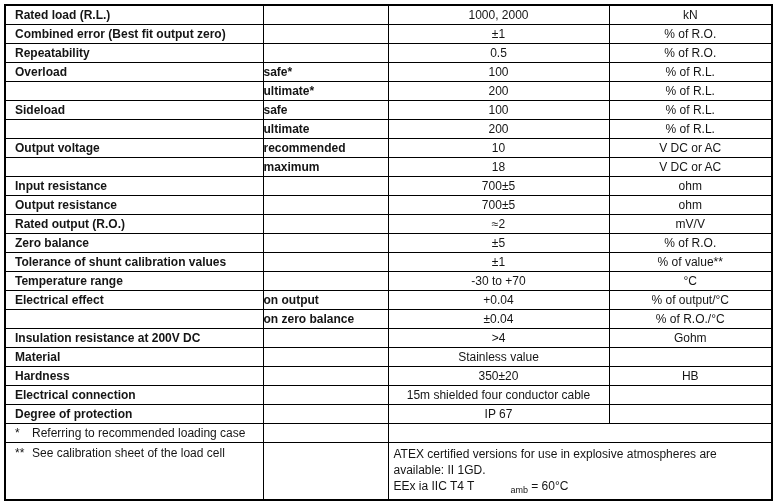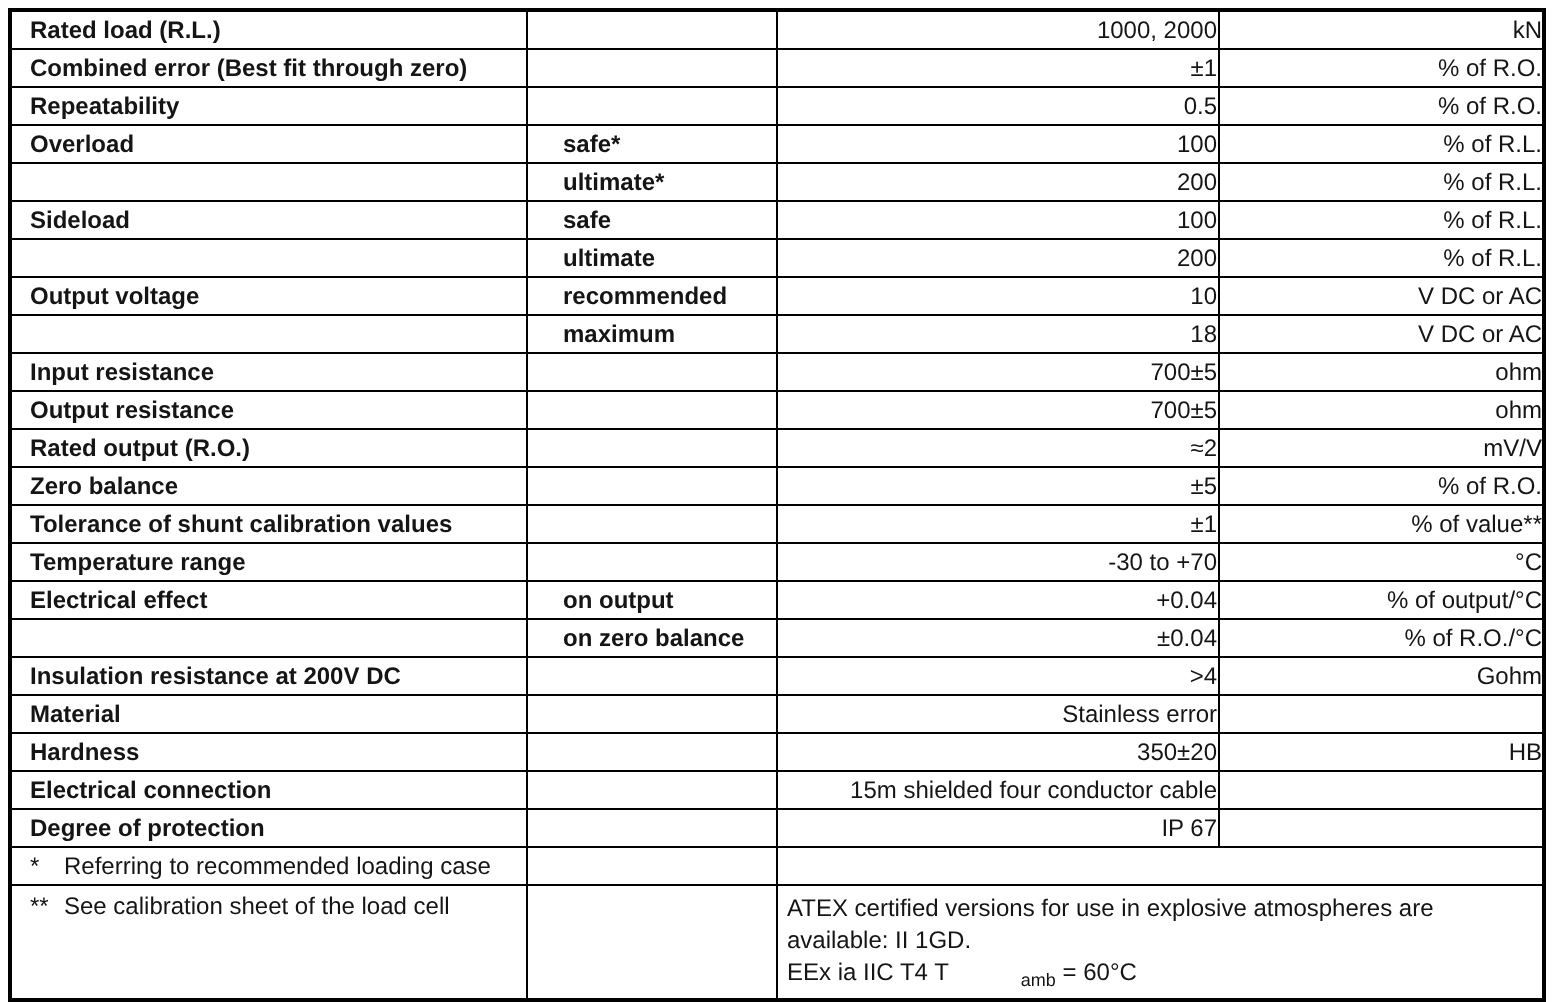--- a/index.html
+++ b/index.html
@@ -42,24 +42,24 @@
   }
   td.param {
     font-weight: bold;
     text-align: left;
     padding-left: 9px;
     margin-left: 16px;
   }
   td.sub {
     font-weight: bold;
     text-align: left;
-    padding-left: 18px;
+    padding-left: 0;
   }
   td.value, td.unit {
-    text-align: right;
+    text-align: center;
     font-weight: normal;
   }
   tr.footnote td {
     font-weight: normal;
   }
   tr.footnote td.param {
     font-weight: normal;
     padding-left: 9px;
   }
   .fn-marker {
@@ -96,21 +96,21 @@
       <col class="c-unit">
     </colgroup>
     <tbody>
         <tr>
           <td class="param">Rated load (R.L.)</td>
           <td class="sub"></td>
           <td class="value">1000, 2000</td>
           <td class="unit">kN</td>
         </tr>
         <tr>
-          <td class="param">Combined error (Best fit through zero)</td>
+          <td class="param">Combined error (Best fit output zero)</td>
           <td class="sub"></td>
           <td class="value">±1</td>
           <td class="unit">% of R.O.</td>
         </tr>
         <tr>
           <td class="param">Repeatability</td>
           <td class="sub"></td>
           <td class="value">0.5</td>
           <td class="unit">% of R.O.</td>
         </tr>
@@ -200,21 +200,21 @@
         </tr>
         <tr>
           <td class="param">Insulation resistance at 200V DC</td>
           <td class="sub"></td>
           <td class="value">&gt;4</td>
           <td class="unit">Gohm</td>
         </tr>
         <tr>
           <td class="param">Material</td>
           <td class="sub"></td>
-          <td class="value">Stainless error</td>
+          <td class="value">Stainless value</td>
           <td class="unit"></td>
         </tr>
         <tr>
           <td class="param">Hardness</td>
           <td class="sub"></td>
           <td class="value">350±20</td>
           <td class="unit">HB</td>
         </tr>
         <tr>
           <td class="param">Electrical connection</td>

